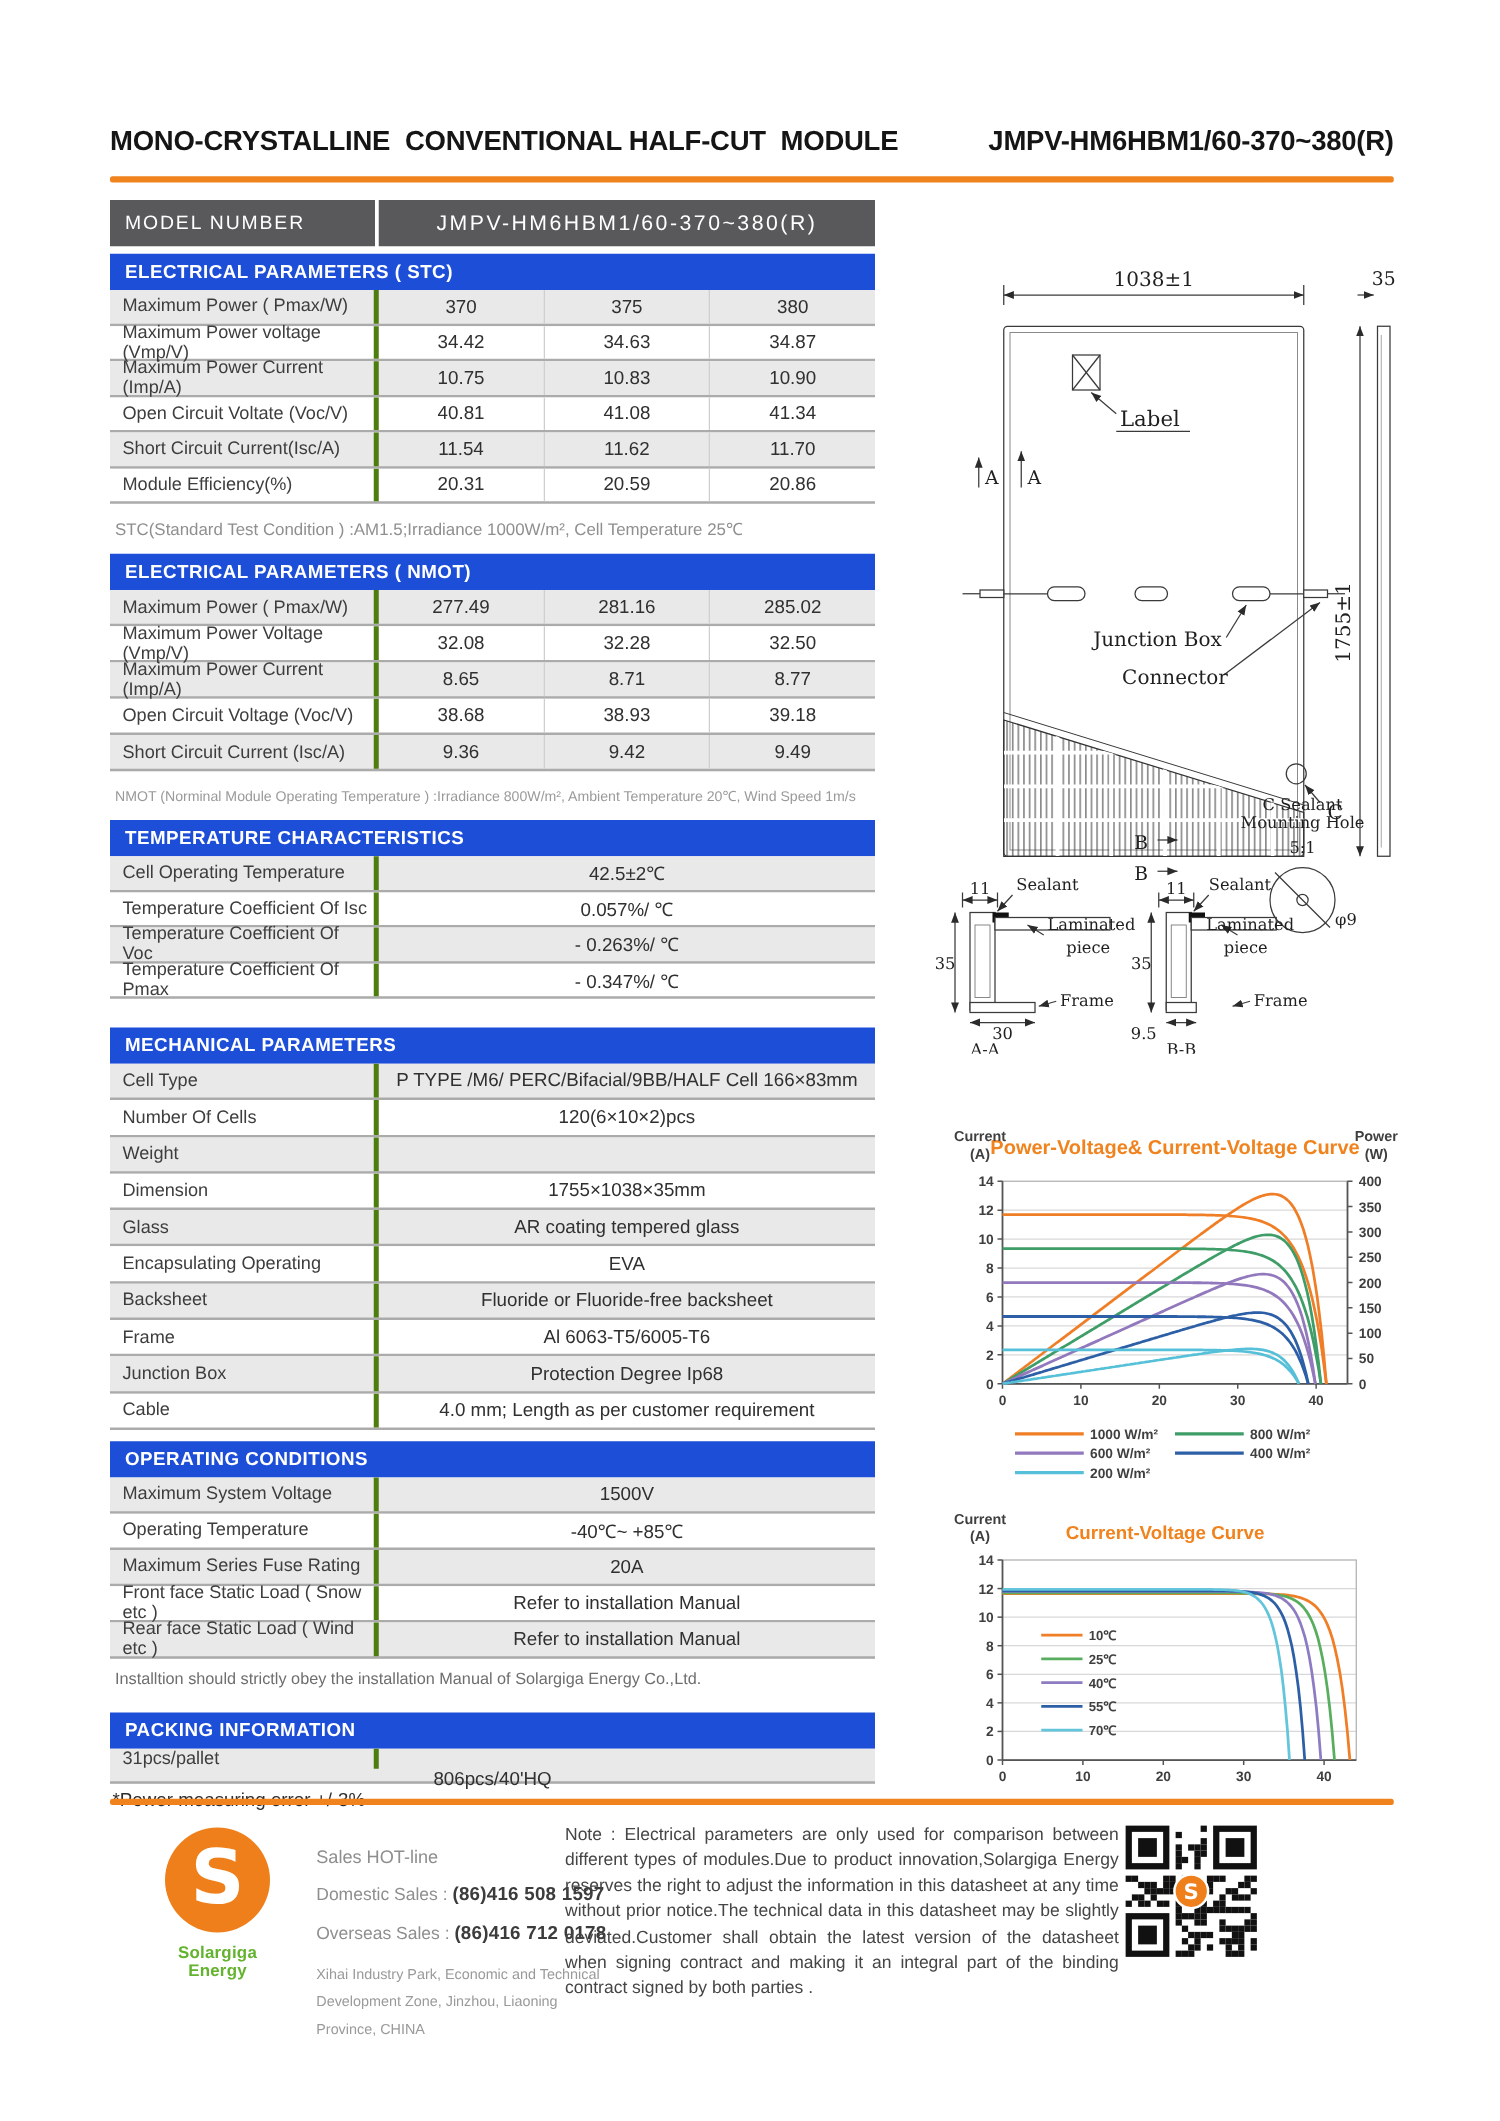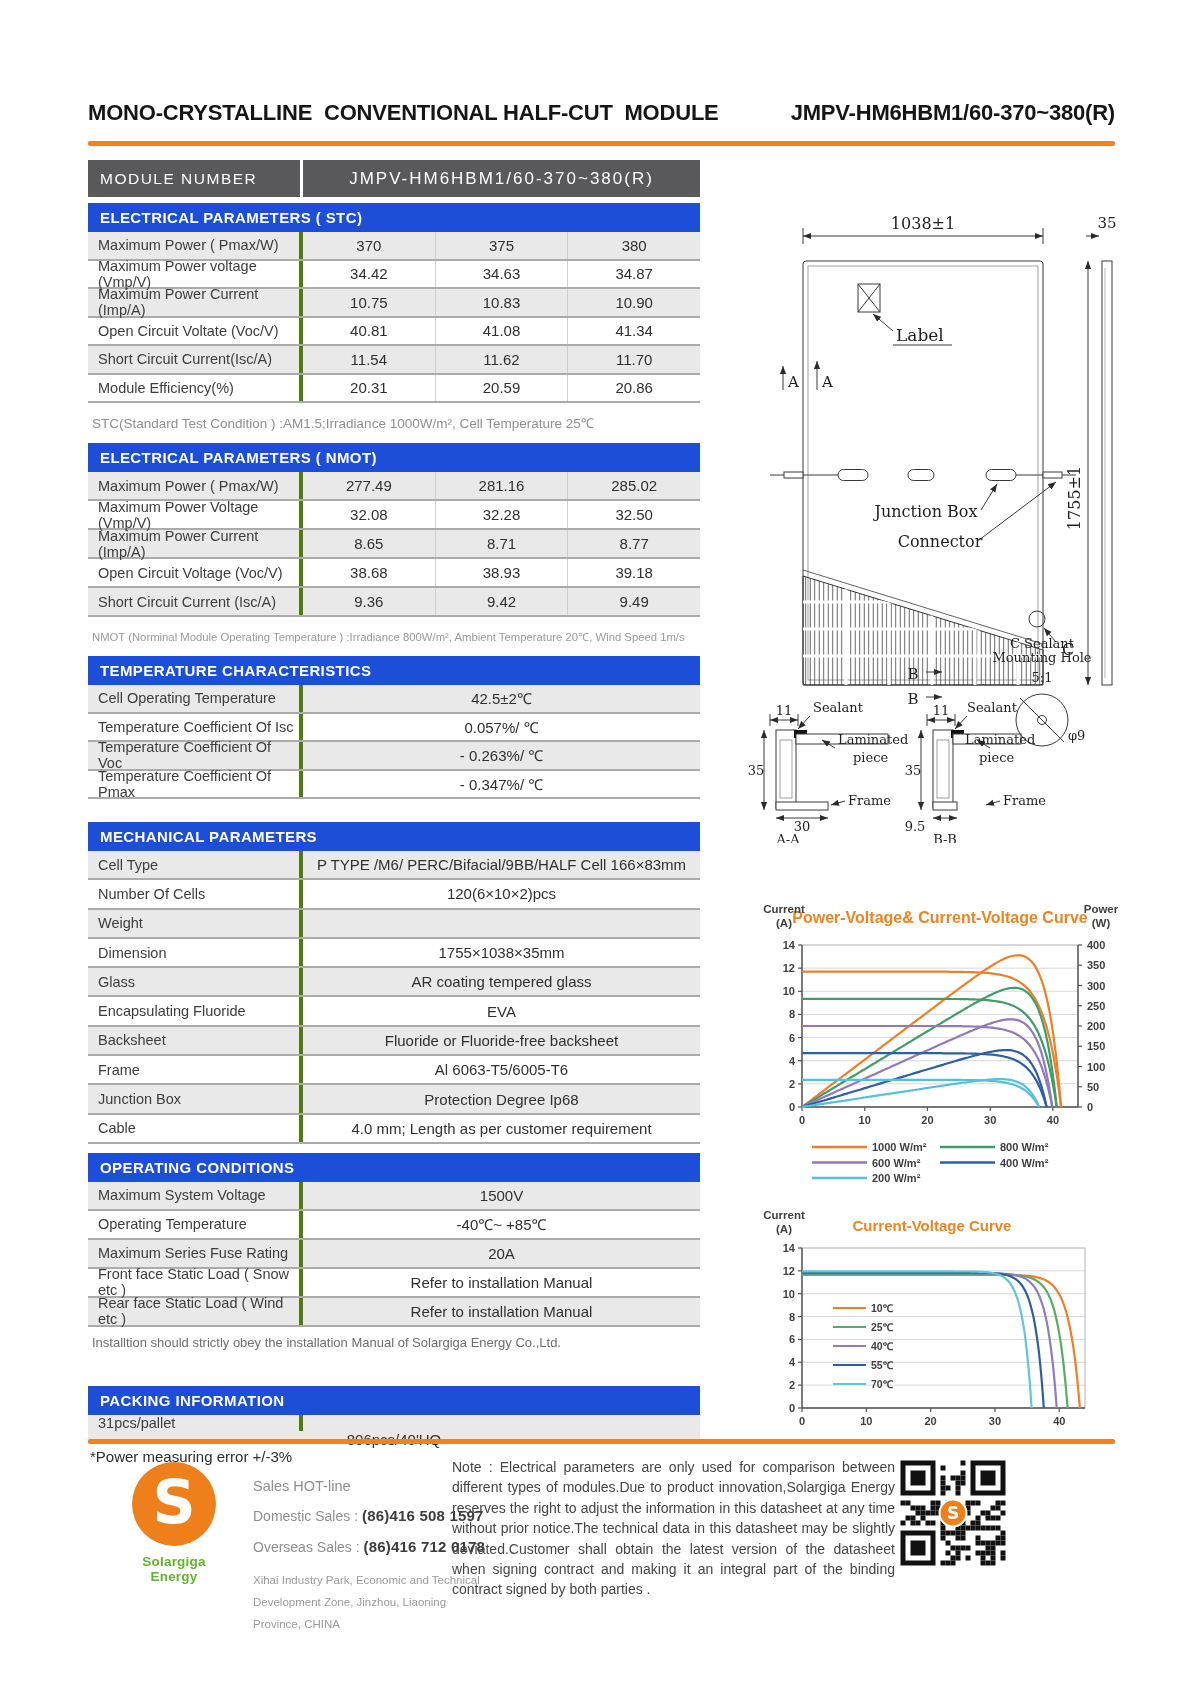--- a/index.html
+++ b/index.html
@@ -32,21 +32,21 @@
   .sec-nmot .trow,.sec-operating .trow{height:29px;}
   .sec-mechanical .trow{height:29.3px;}
   .sec-packing .trow{height:28px;flex-direction:column;}
   .footnote{display:flex;align-items:center;padding-left:4px;font-size:13.5px;color:#8f8f8f;}
   .foot-stc{height:40px;}
   .foot-nmot{height:39px;font-size:11.3px;color:#9a9a9a;}
   .foot-operating{height:31px;font-size:13px;color:#6e6e6e;}
   .power-note{height:27px;display:flex;align-items:center;font-size:15px;color:#2d2d2d;padding-left:2px;}
   .sec-mechanical{margin-top:23px;}
   .sec-operating{margin-top:9px;}
-  .sec-packing{margin-top:28px;}
+  .sec-packing{margin-top:12px;}
   
   #drawing{position:absolute;left:700px;top:198px;}
   #drawing text{font-family:"DejaVu Serif","Liberation Serif",serif;fill:#1f1f1f;}
   .chart{position:absolute;}
   #chart1{left:700px;top:895px;}
   #chart2{left:700px;top:1205px;}
   
   .logo{position:absolute;left:118px;top:1462px;width:112px;text-align:center;}
   .logo-circle{width:84px;height:84px;margin:0 auto;background:#ee7f1a;border-radius:50%;
                display:flex;align-items:center;justify-content:center;}
@@ -68,21 +68,21 @@
 <div class="page">
 
   <div class="doc-header">
     <span>MONO-CRYSTALLINE  CONVENTIONAL HALF-CUT  MODULE</span>
     <span>JMPV-HM6HBM1/60-370~380(R)</span>
   </div>
   <div class="rule rule-top"></div>
 
   <div class="lcol">
     <div class="model-row">
-      <div class="mlabel">MODULE   NUMBER</div>
+      <div class="mlabel">MODEL   NUMBER</div>
       <div class="mvalue">JMPV-HM6HBM1/60-370~380(R)</div>
     </div>
     <div id="sections">
         <div class="section sec-stc">
           <div class="sec-header">ELECTRICAL PARAMETERS ( STC)</div>
           <div class="trow shade">
             <div class="tlabel">Maximum Power ( Pmax/W)</div>
             <div class="tval">370</div>
             <div class="tval">375</div>
             <div class="tval">380</div>
@@ -187,21 +187,21 @@
           </div>
           <div class="trow">
             <div class="tlabel">Dimension</div>
             <div class="tval">1755×1038×35mm</div>
           </div>
           <div class="trow shade">
             <div class="tlabel">Glass</div>
             <div class="tval">AR coating tempered glass</div>
           </div>
           <div class="trow">
-            <div class="tlabel">Encapsulating Fluoride</div>
+            <div class="tlabel">Encapsulating Operating</div>
             <div class="tval">EVA</div>
           </div>
           <div class="trow shade">
             <div class="tlabel">Backsheet</div>
             <div class="tval">Fluoride or Fluoride-free backsheet</div>
           </div>
           <div class="trow">
             <div class="tlabel">Frame</div>
             <div class="tval">Al 6063-T5/6005-T6</div>
           </div>

